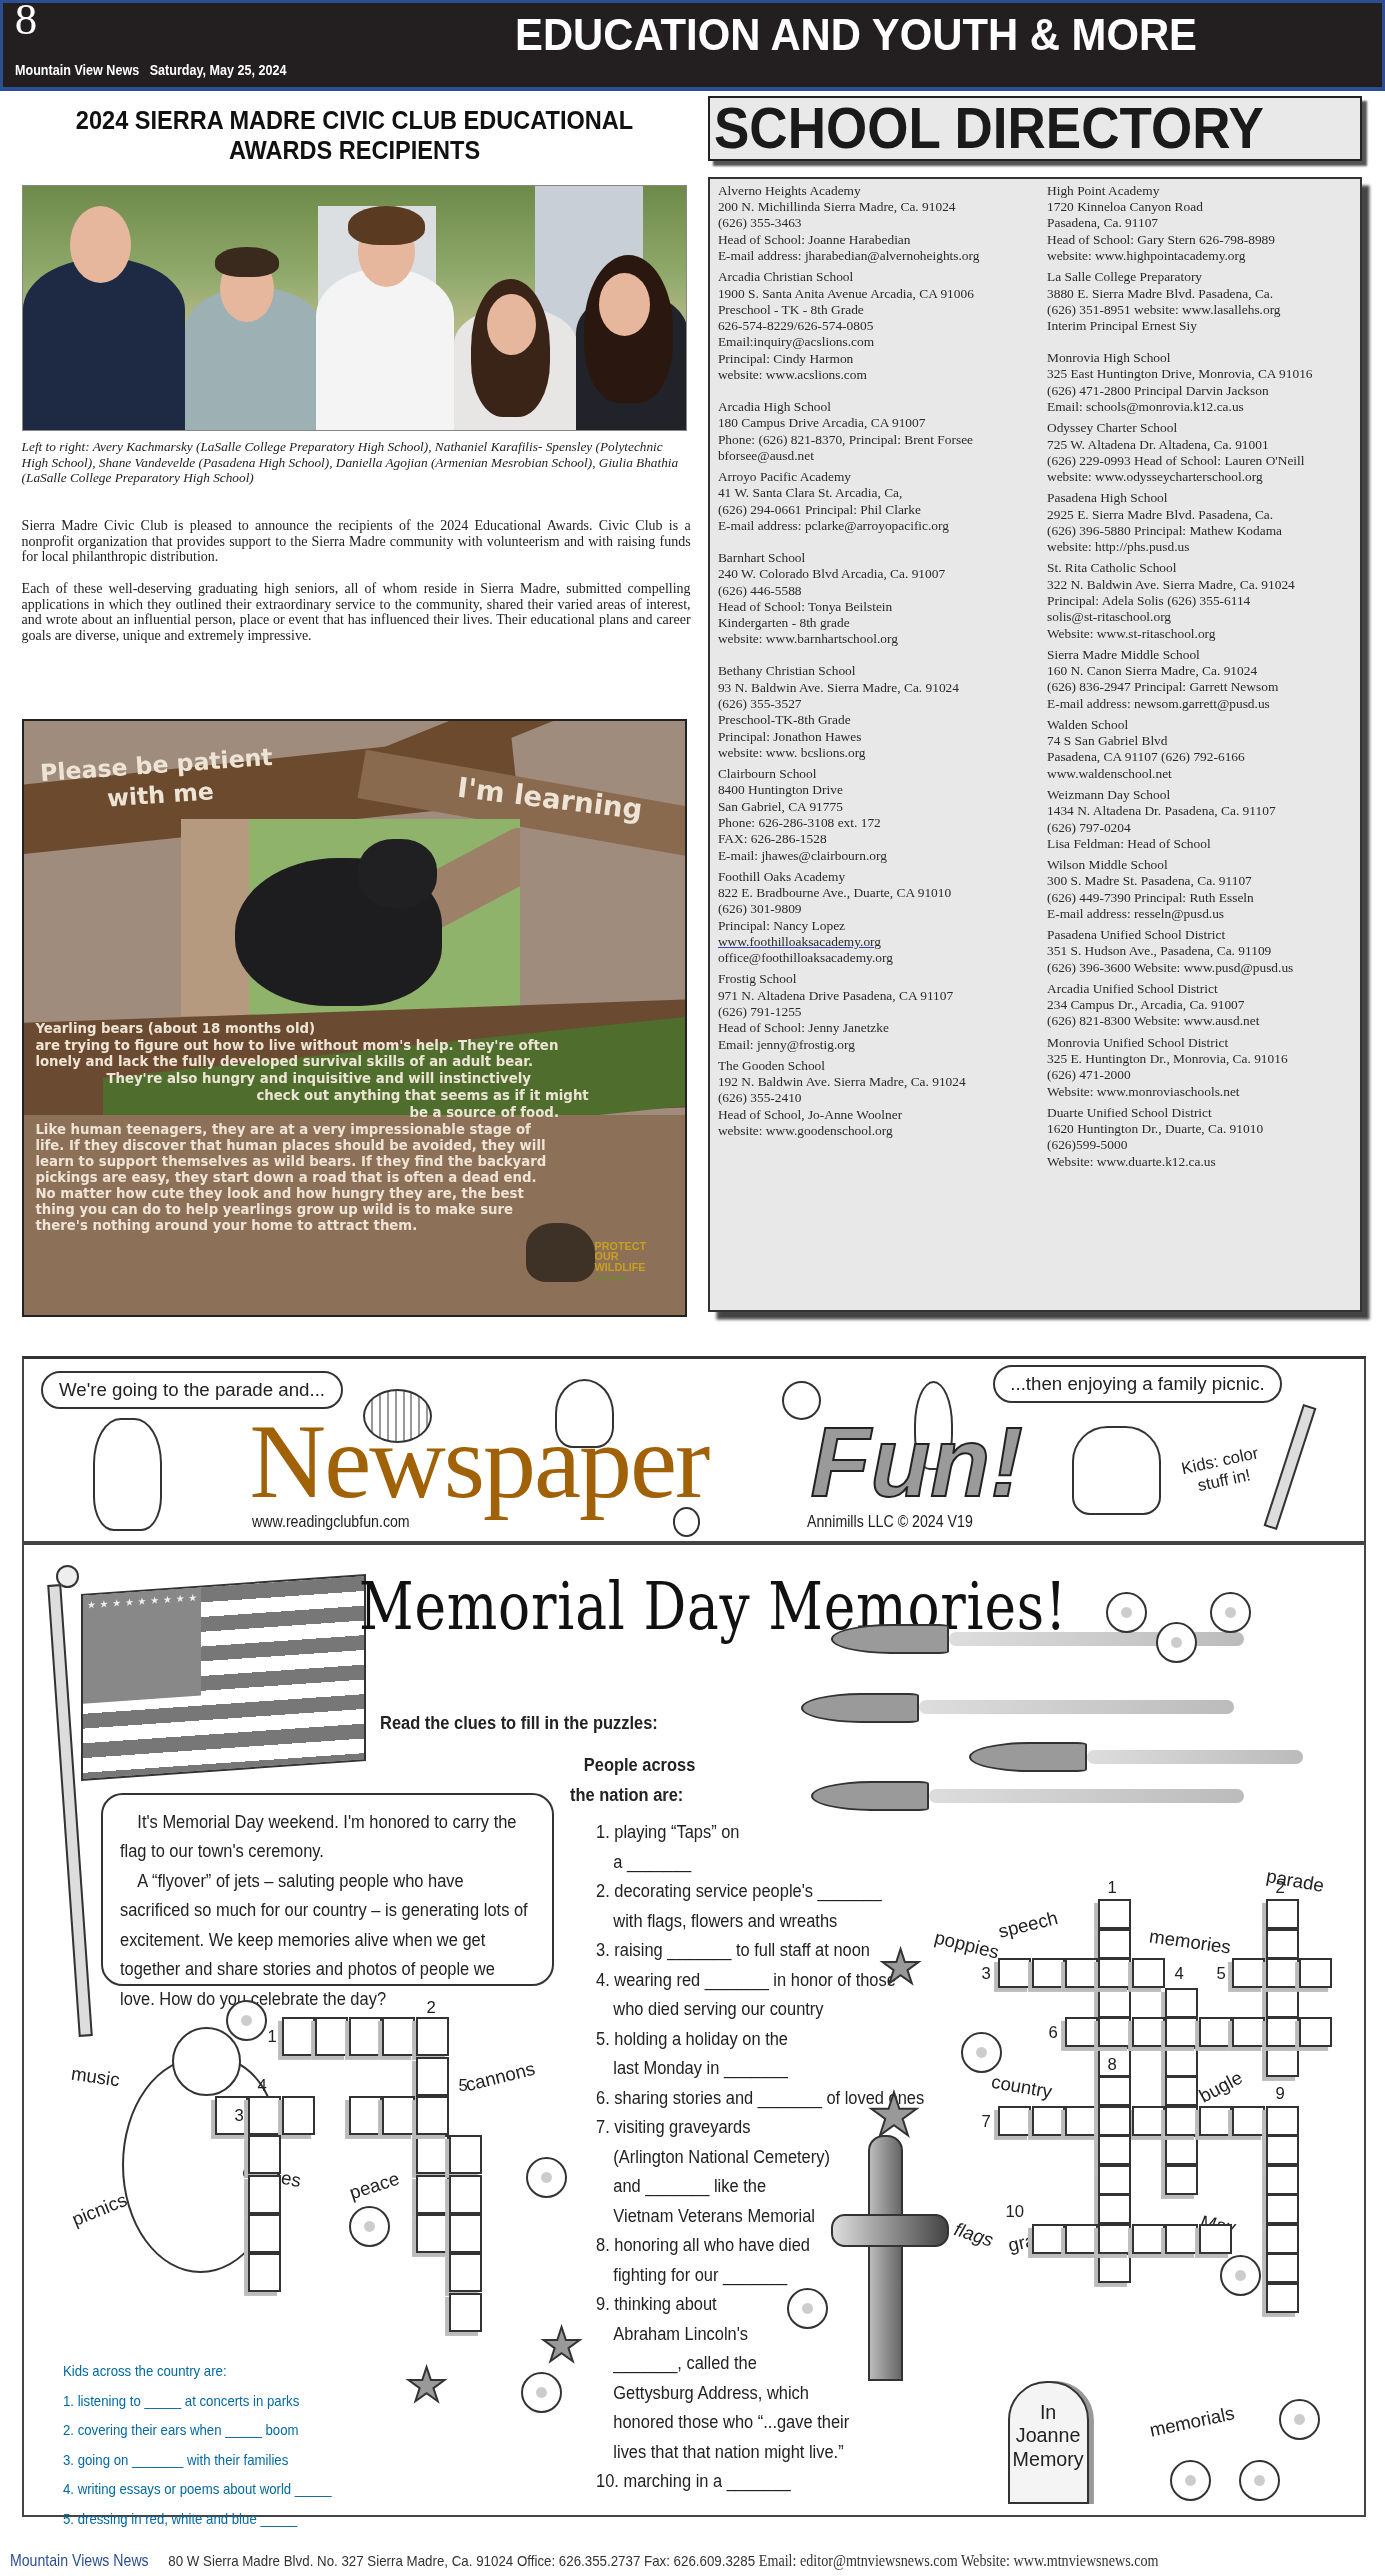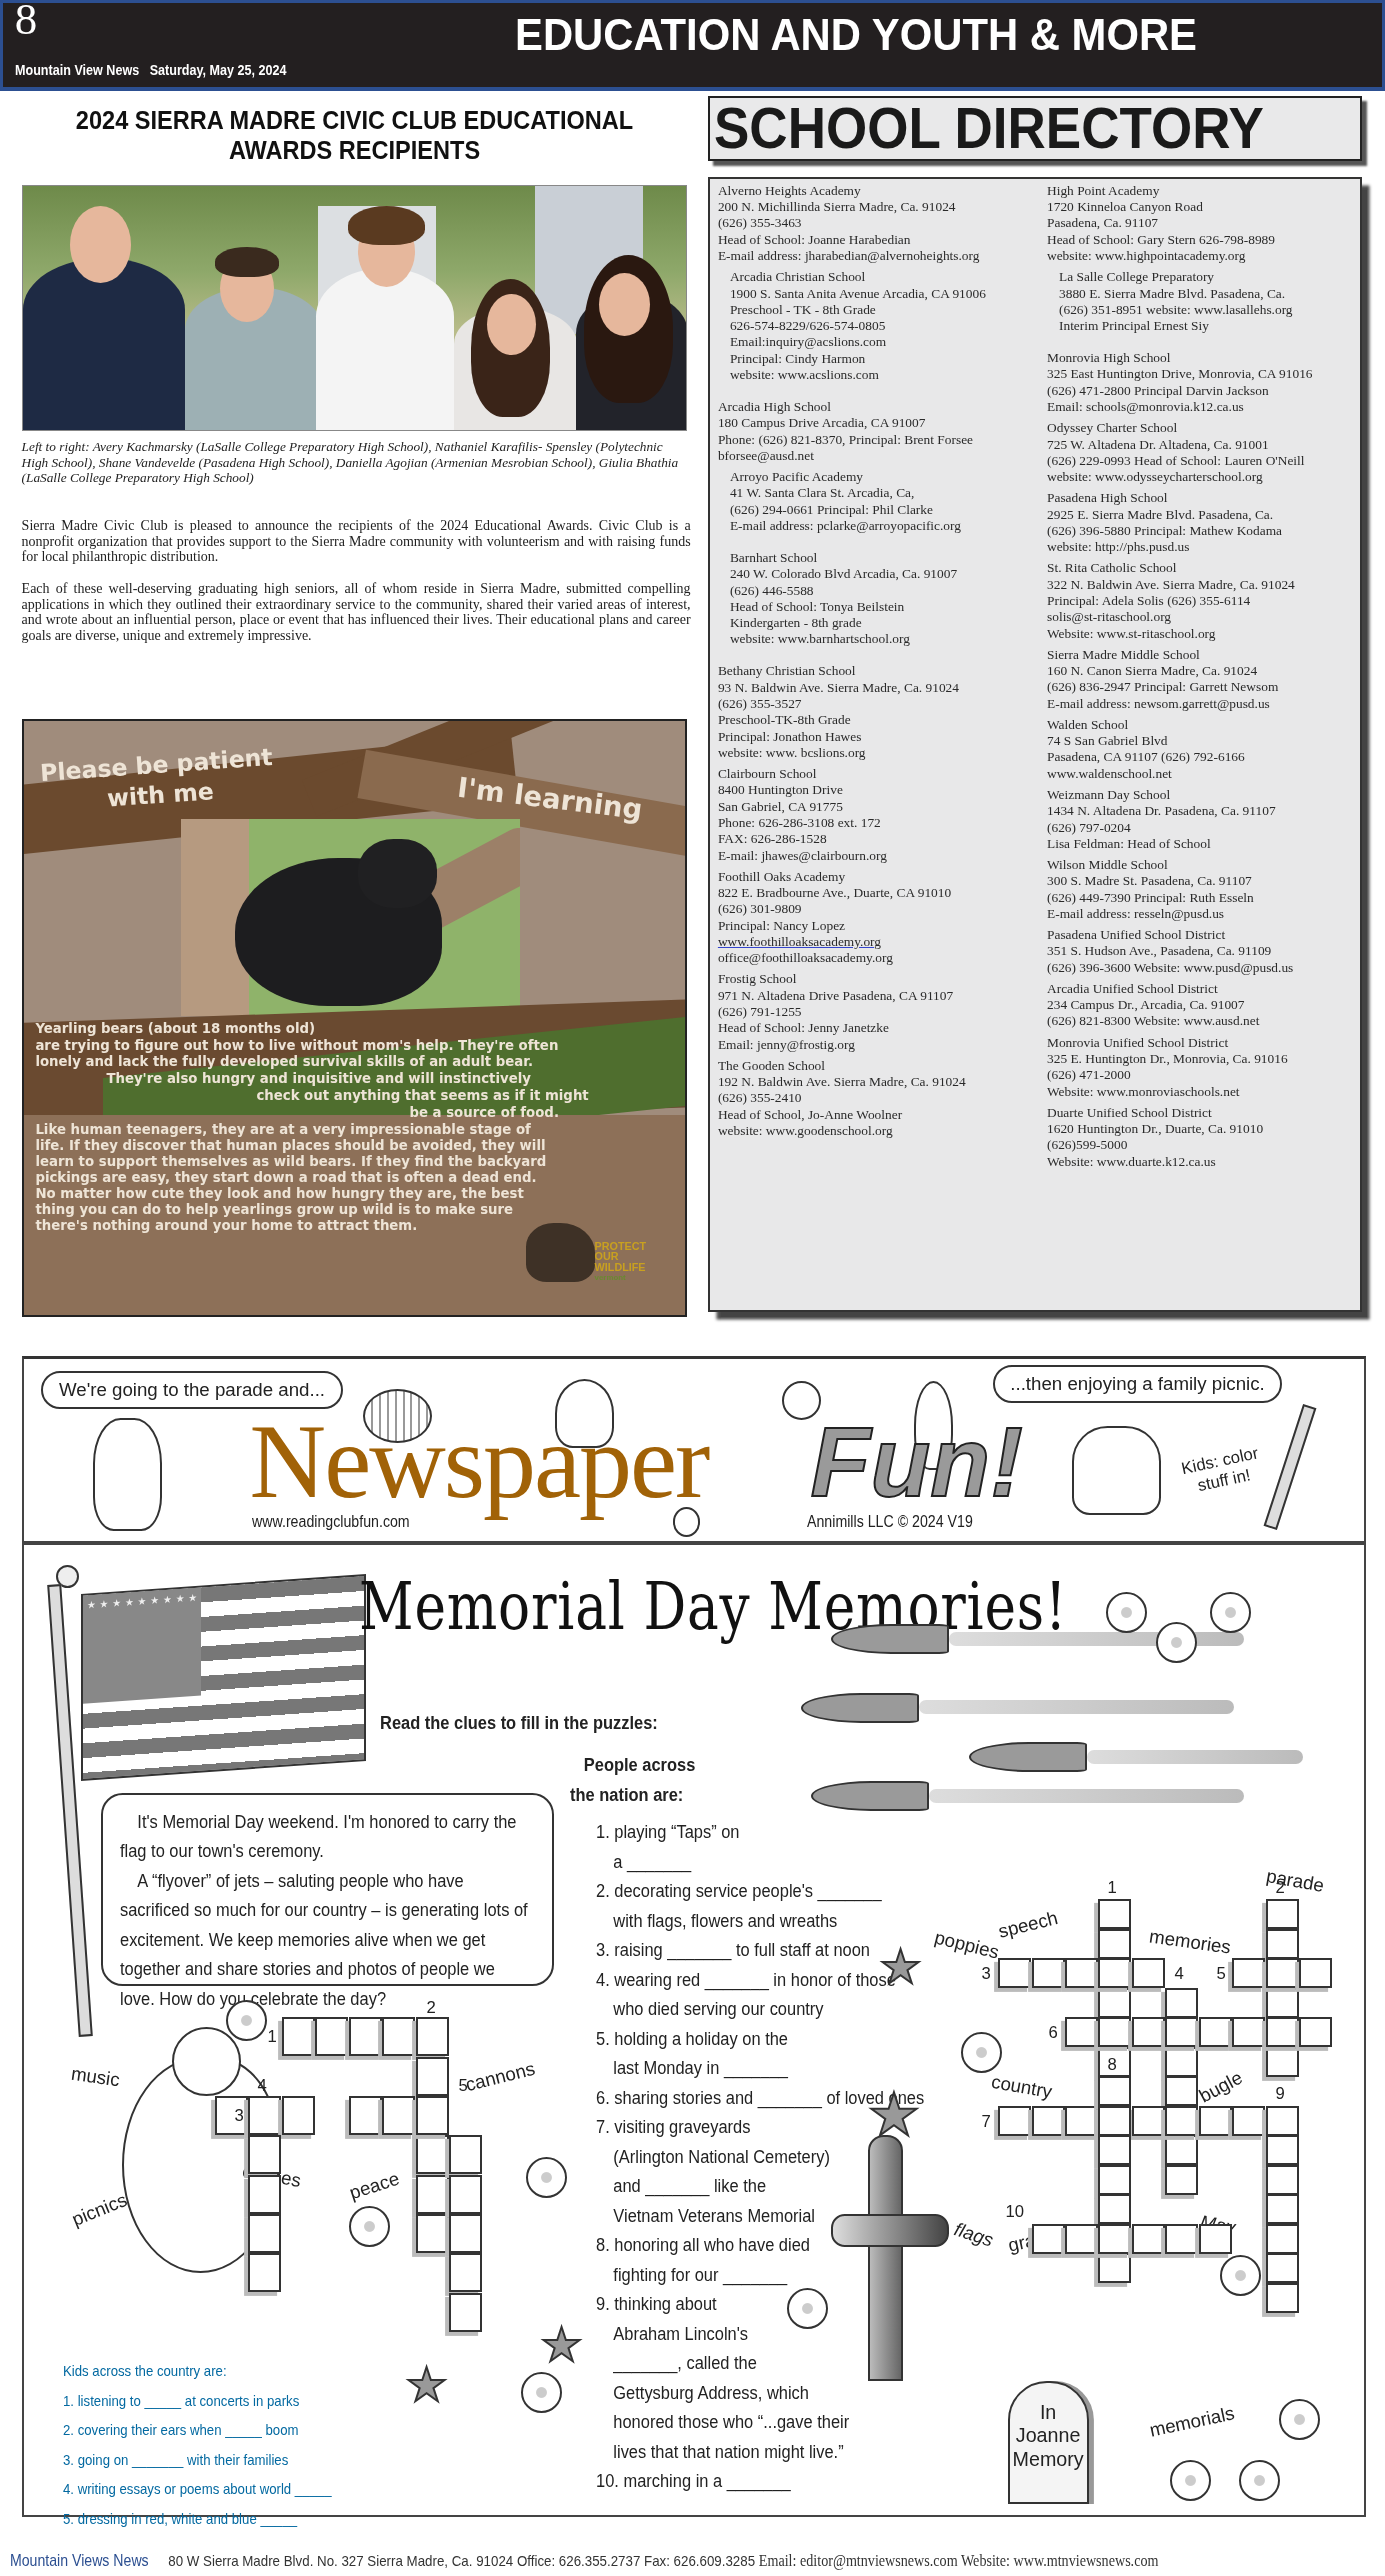--- a/index.html
+++ b/index.html
@@ -44,21 +44,21 @@
   .pow-text { position: absolute; left: 69px; top: 27.6px; font-family: "Liberation Sans", sans-serif; font-weight: bold; font-size: 10.8px; line-height: 10.8px; color: #c8a020; }
 
   
   .dir-title-box { left: 708px; top: 96px; width: 654px; height: 65px; background: #e9e9ea; border: 2px solid #222; box-shadow: 4.9px 4.9px 2px #555; }
   .dir-title { left: 714px; top: 98px; font-family: "Liberation Sans", sans-serif; font-weight: bold; font-size: 57px; color: #1a1a1a; line-height: 61px; transform: scaleX(0.93); transform-origin: left; }
   .dir-box { left: 708px; top: 177px; width: 654px; height: 1135px; background: #e8e8e9; border: 2px solid #333; box-shadow: 7.9px 7.9px 3px #444; }
   .dir-col { position: absolute; top: 3.9px; width: 325px; font-size: 13.4px; line-height: 16.3px; color: #2a2a2a; }
   .dir-col.left { left: 7.9px; }
   .dir-col.right { left: 337px; }
   .entry { margin-bottom: 4.9px; }
-  .entry.gap { margin-bottom: 15.7px; margin-left: 12px; }
+  .entry.gap { margin-bottom: 15.7px; }
   .entry div { white-space: nowrap; }
   .entry .link { color: #2a2a2a; text-decoration: underline; text-decoration-color: #3344cc; }
 
   
   .fun-banner { left: 21.6px; top: 1356px; width: 1344px; height: 187px; border: 2px solid #444; border-top: 3.9px solid #333; background: #fff; }
   .bubble { position: absolute; border: 2px solid #333; border-radius: 19.7px; background: #fff; font-family: "Liberation Sans", sans-serif; font-size: 18.7px; padding: 5.9px 15.7px; white-space: nowrap; }
   .np-title { position: absolute; left: 226px; top: 49px; font-family: Liberation Serif, serif; font-size: 106px; line-height: 108px; color: #a16207; letter-spacing: -2px; }
   .np-fun { position: absolute; left: 787px; top: 49px; font-family: "Liberation Sans", sans-serif; font-style: italic; font-weight: bold; font-size: 98px; line-height: 108px; color: #9a9a9a; -webkit-text-stroke: 2px #222; }
   .np-url { position: absolute; left: 228px; top: 153px; font-family: "Liberation Sans", sans-serif; font-size: 16.7px; color: #222; transform: scaleX(0.85); transform-origin: left; }
   .np-copy { position: absolute; left: 783px; top: 153px; font-family: "Liberation Sans", sans-serif; font-size: 16.7px; color: #222; transform: scaleX(0.85); transform-origin: left; }

